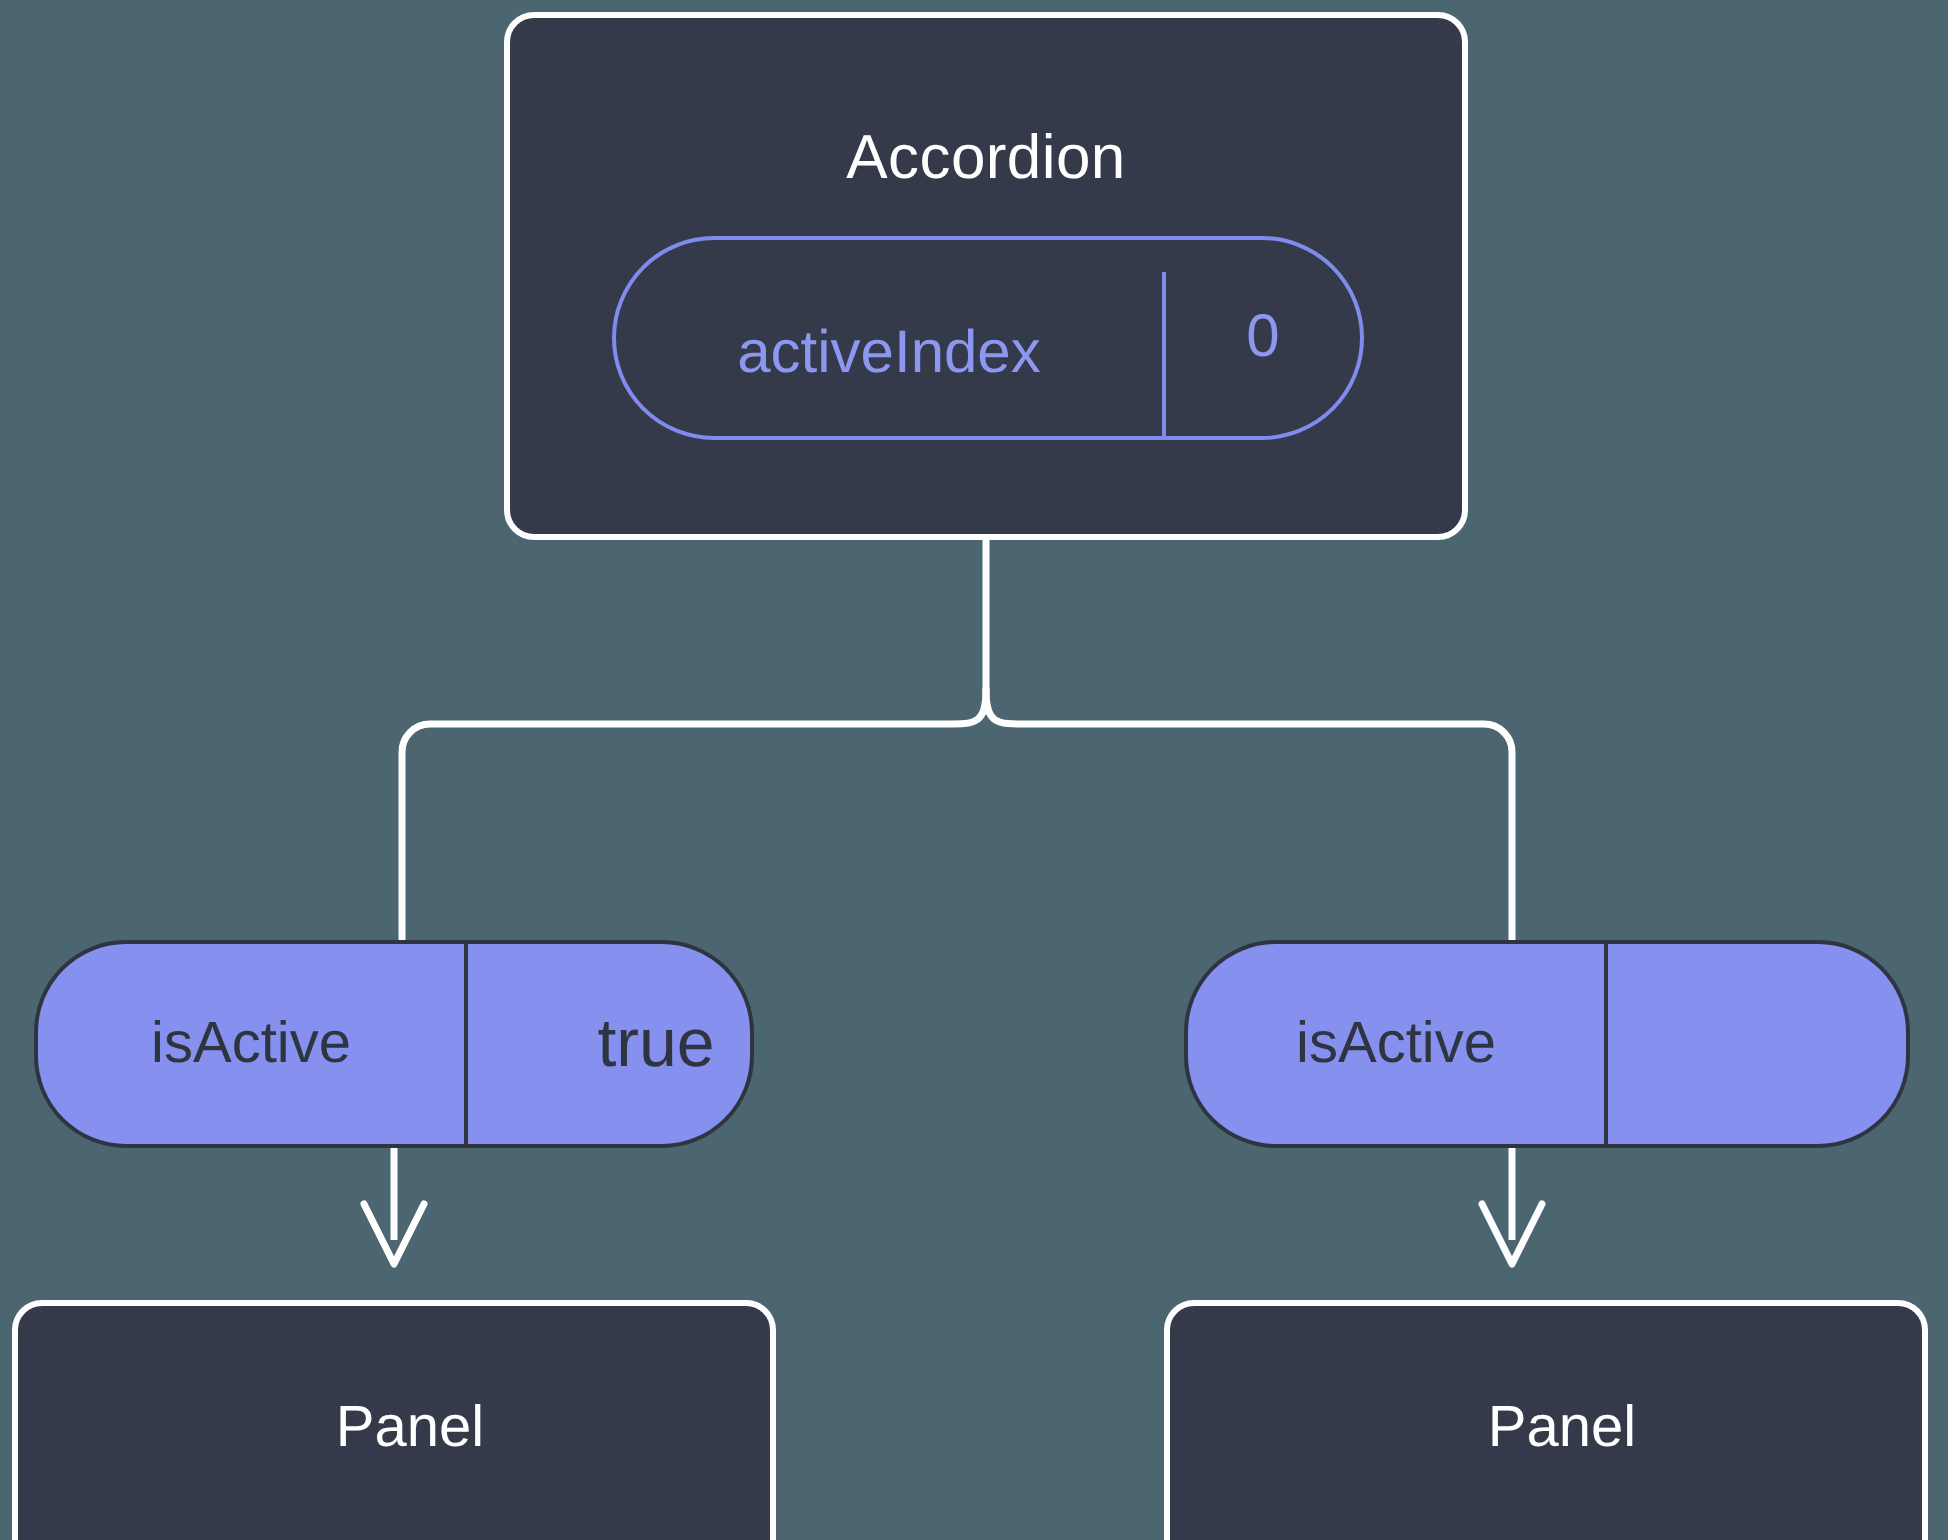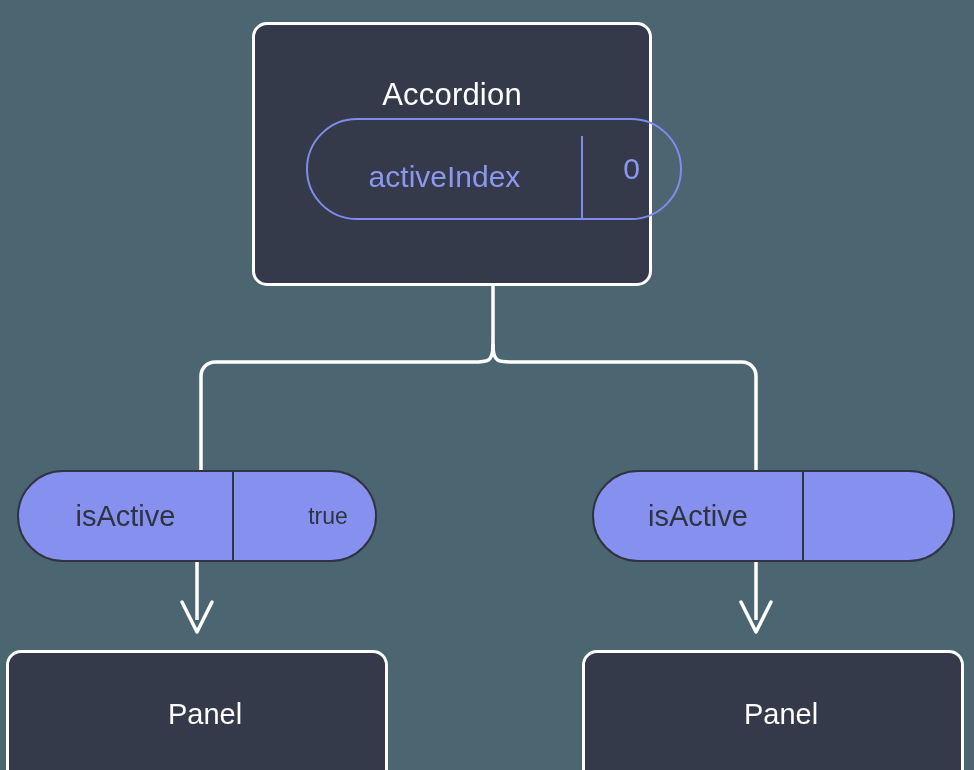--- a/index.html
+++ b/index.html
@@ -38,22 +38,22 @@
   .node-title {
     color: #ffffff;
     font-size: 31px;
     font-weight: 400;
     letter-spacing: 0.2px;
     white-space: nowrap;
   }
 
   #accordion-box {
     left: 252px;
-    top: 22px;
-    width: 400px;
+    top: 6px;
+    width: 482px;
     height: 264px;
     display: block;
   }
   #accordion-title {
     position: absolute;
     left: 0; right: 0;
     top: 52px;
     text-align: center;
   }
 
@@ -111,21 +111,21 @@
     align-items: center;
     justify-content: center;
     color: #8c97f0;
     font-size: 30px;
   }
 
   
   .state-pill {
     position: absolute;
     box-sizing: border-box;
-    height: 92px;
+    height: 104px;
     background: #8690ef;
     border: 2px solid #2e3440;
     border-radius: 46px;
     display: flex;
     align-items: stretch;
     overflow: hidden;
   }
   .state-pill .pill-key {
     display: flex;
     align-items: center;
@@ -138,21 +138,21 @@
     width: 2px;
     background: #2e3440;
     flex: 0 0 2px;
   }
   .state-pill .pill-val {
     flex: 1 1 auto;
     display: flex;
     align-items: center;
     justify-content: center;
     color: #2e3440;
-    font-size: 23px;
+    font-size: 34px;
     padding-left: 47px;
   }
 
   #is-active-pill-left {
     left: 17px;
     top: 470px;
     width: 360px;
   }
   #is-active-pill-left .pill-key { flex: 0 0 213px; }
 

